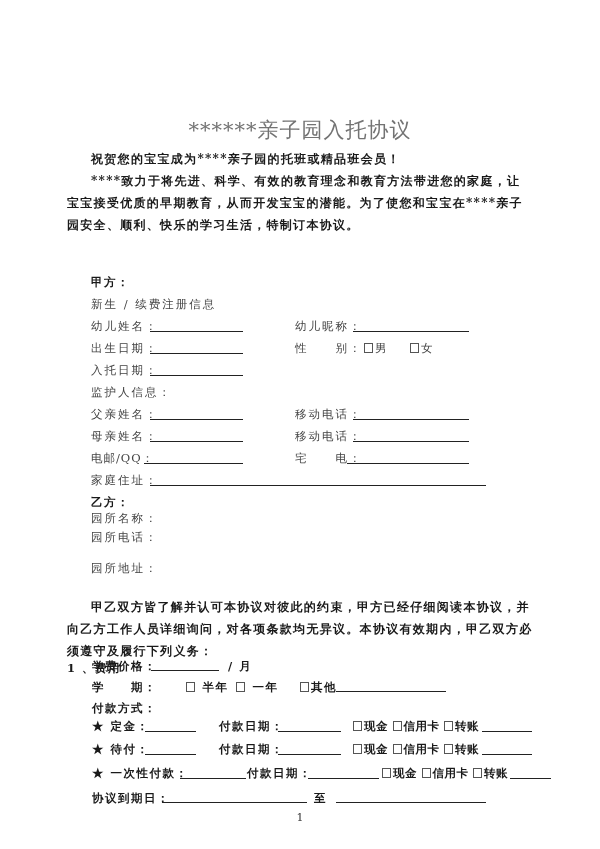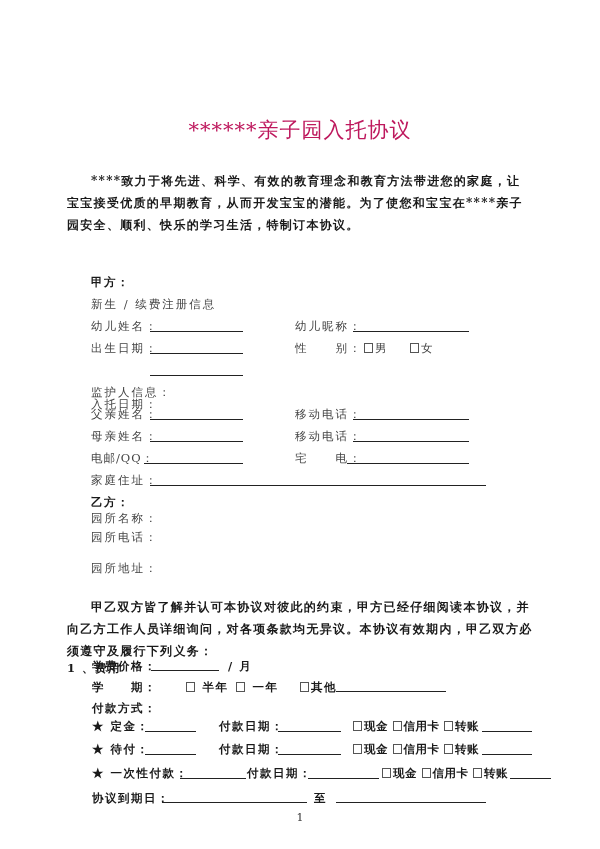--- a/index.html
+++ b/index.html
@@ -1,52 +1,53 @@
 <!DOCTYPE html>
 <html><head>
 <meta charset="utf-8">
 <style>
   * { box-sizing: border-box; margin: 0; padding: 0; }
   html, body { width: 600px; height: 849px; background: #ffffff; overflow: hidden; }
   body { position: relative; font-family: "DejaVu Serif", "Liberation Serif", serif; color: #1a1a1a; }
   .page { position: absolute; left: 0; top: 0; width: 600px; height: 849px; background: #fff; }
   .abs { position: absolute; white-space: nowrap; }
-  .title { left: 0; width: 600px; top: 116px; text-align: center; font-size: 21px; letter-spacing: 1px; color: #be185d; }
+  .title { left: 0; width: 600px; top: 116px; text-align: center; font-size: 21px; letter-spacing: 1px; color: #737373; }
   .para { left: 67px; width: 466px; font-size: 12px; line-height: 22px; font-weight: bold; letter-spacing: 1.3px; white-space: normal; color: #1a1a1a; }
   .indent { text-indent: 24px; }
   .lbl { font-size: 11.5px; color: #444; letter-spacing: 2px; }
   .lbl-b { font-size: 11.5px; color: #1a1a1a; font-weight: bold; letter-spacing: 1.5px; }
   .uline { position: absolute; height: 1px; background: #222; }
   .check { display: inline-block; width: 9px; height: 10px; border: 1px solid #555; vertical-align: -1px; margin-right: 2px; }
   .pagenum { left: 0; width: 600px; top: 811px; text-align: center; font-size: 11px; color: #333; }
 </style>
 </head>
 <body>
 
 <div class="page">
 
   <div class="abs title">******亲子园入托协议</div>
 
+  <div class="abs para indent" style="top:148px;">祝贺您的宝宝成为****亲子园的托班或精品班会员！</div>
   <div class="abs para indent" style="top:170px;">****致力于将先进、科学、有效的教育理念和教育方法带进您的家庭，让宝宝接受优质的早期教育，从而开发宝宝的潜能。为了使您和宝宝在****亲子园安全、顺利、快乐的学习生活，特制订本协议。</div>
 
   <div class="abs lbl-b" style="left:91px; top:275px;">甲方：</div>
   <div class="abs lbl" style="left:91px; top:297px;">新生 / 续费注册信息</div>
 
   <div class="abs lbl" style="left:91px; top:319px;">幼儿姓名：</div>
   <div class="uline" style="left:150px; top:331px; width:93px;"></div>
   <div class="abs lbl" style="left:295px; top:319px;">幼儿昵称：</div>
   <div class="uline" style="left:353px; top:331px; width:116px;"></div>
 
   <div class="abs lbl" style="left:91px; top:341px;">出生日期：</div>
   <div class="uline" style="left:150px; top:353px; width:93px;"></div>
   <div class="abs lbl" style="left:295px; top:341px;">性　　别：</div>
   <div class="abs lbl" style="left:364px; top:341px;"><span class="check"></span><span>男</span></div>
   <div class="abs lbl" style="left:410px; top:341px;"><span class="check"></span><span>女</span></div>
 
-  <div class="abs lbl" style="left:91px; top:363px;margin-top:34px;">入托日期：</div>
+  <div class="abs lbl" style="left:91px; top:363px;">入托日期：</div>
   <div class="uline" style="left:150px; top:375px; width:93px;"></div>
 
   <div class="abs lbl" style="left:91px; top:385px;">监护人信息：</div>
 
   <div class="abs lbl" style="left:91px; top:407px;">父亲姓名：</div>
   <div class="uline" style="left:150px; top:419px; width:93px;"></div>
   <div class="abs lbl" style="left:295px; top:407px;">移动电话：</div>
   <div class="uline" style="left:353px; top:419px; width:116px;"></div>
 
   <div class="abs lbl" style="left:91px; top:429px;">母亲姓名：</div>

